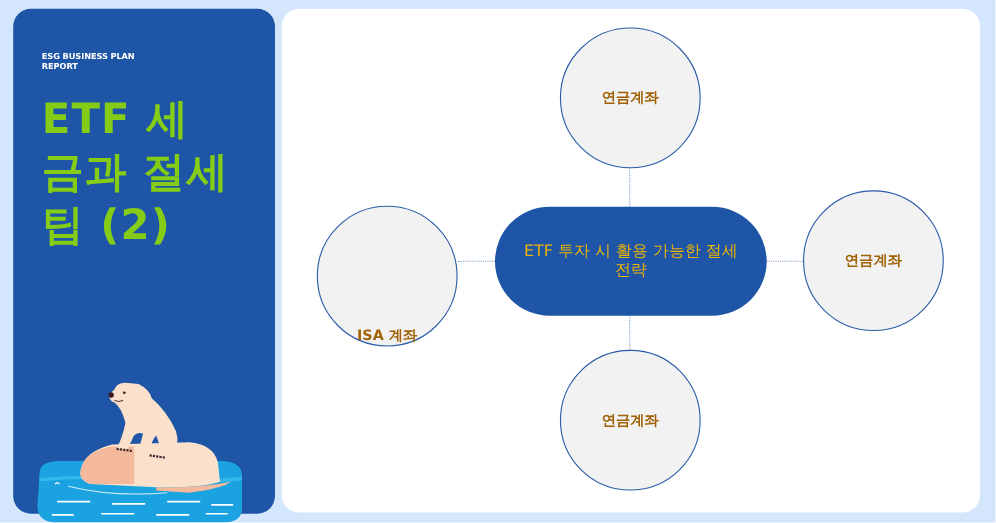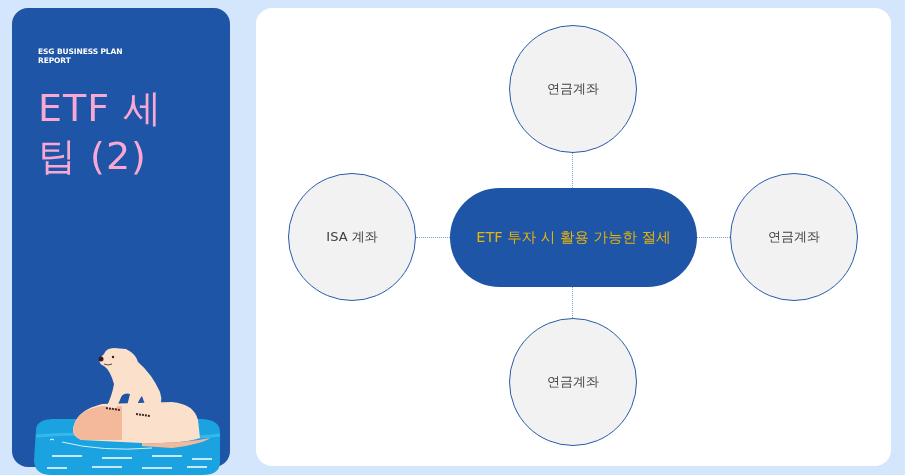--- a/index.html
+++ b/index.html
@@ -4,35 +4,35 @@
 <style>
   html, body { margin: 0; padding: 0; }
   body {
     width: 905px; height: 475px; overflow: hidden;
     background: #d4e6fc;
     position: relative;
     font-family: "DejaVu Sans", "Liberation Sans", sans-serif;
   }
   .left-panel {
     position: absolute; left: 12px; top: 8px;
-    width: 218px; height: 459px;
+    width: 238px; height: 459px;
     background: #1e55a6;
     border-radius: 16px;
     overflow: visible;
   }
   .eyebrow {
     position: absolute; left: 26px; top: 39px;
     color: #ffffff; font-size: 7.5px; font-weight: bold;
     line-height: 9px; letter-spacing: -0.1px;
     width: 120px;
   }
   .big-title {
     position: absolute; left: 26px; top: 76px;
     width: 200px;
-    color: #f9a8d4; font-size: 38px; font-weight: normal;
+    color: #84cc16; font-size: 38px; font-weight: bold;
     line-height: 48px; letter-spacing: 1px;
     font-family: "DejaVu Sans", sans-serif;
   }
   .illustration {
     position: absolute; left: 22px; top: 340px;
     width: 210px; height: 135px;
   }
   .main-panel {
     position: absolute; left: 256px; top: 8px;
     width: 635px; height: 458px;
@@ -50,21 +50,21 @@
   .node {
     position: absolute; width: 128px; height: 128px;
     border-radius: 50%;
     background: #f2f2f2;
     border: 1.5px solid #2a5ba8;
     box-sizing: border-box;
     display: flex; align-items: center; justify-content: center;
     cursor: pointer;
   }
   .node-label {
-    color: #404040; font-size: 13px; text-align: center;
+    color: #a16207; font-size: 13px; text-align: center; font-weight: bold;
   }
   .center-pill {
     position: absolute; left: 450px; top: 188px;
     width: 247px; height: 99px;
     background: #1e55a6;
     border-radius: 50px;
     display: flex; align-items: center; justify-content: center;
     text-align: center;
     cursor: pointer;
   }
@@ -76,20 +76,21 @@
 </head>
 <body>
 
 <div class="left-panel">
   <div class="eyebrow">
     <div>ESG BUSINESS PLAN</div>
     <div>REPORT</div>
   </div>
   <div class="big-title">
     <div>ETF 세</div>
+    <div>금과 절세</div>
     <div>팁 (2)</div>
   </div>
 </div>
 
 <svg class="illustration" viewBox="0 0 210 135" xmlns="http://www.w3.org/2000/svg">
 
   <path d="M14 90 Q14 80 30 79 L180 79 Q198 80 198 92 L198 122 Q198 135 180 135 L28 135 Q12 134 12 120 Z" fill="#1aa3e0"></path>
   <path d="M14 96 Q60 92 110 96 Q160 100 198 95" stroke="#35b8ec" stroke-width="3" fill="none"></path>
 
   <path d="M52 85 Q56 70 80 64 L150 62 Q172 64 176 80 L178 98 Q160 104 120 103 L60 100 Q48 96 52 85 Z" fill="#fbe0cc"></path>
@@ -113,27 +114,28 @@
 <div class="main-panel"></div>
 
 <div class="connector-v" style="top:152px; height:36px;"></div>
 <div class="connector-v" style="top:287px; height:31px;"></div>
 <div class="connector-h" style="left:416px; top:237px; width:34px;"></div>
 <div class="connector-h" style="left:697px; top:237px; width:33px;"></div>
 
 <div class="node" style="left:509px; top:25px;">
   <span class="node-label">연금계좌</span>
 </div>
-<div class="node" style="left:288px; top:173px;">
+<div class="node" style="left:288px; top:187px;align-items:flex-end;">
   <span class="node-label">ISA 계좌</span>
 </div>
 <div class="node" style="left:730px; top:173px;">
   <span class="node-label">연금계좌</span>
 </div>
 <div class="node" style="left:509px; top:318px;">
   <span class="node-label">연금계좌</span>
 </div>
 
 <div class="center-pill">
   <div class="center-label">
     <div>ETF 투자 시 활용 가능한 절세</div>
+    <div>전략</div>
   </div>
 </div>
 
 </body></html>

